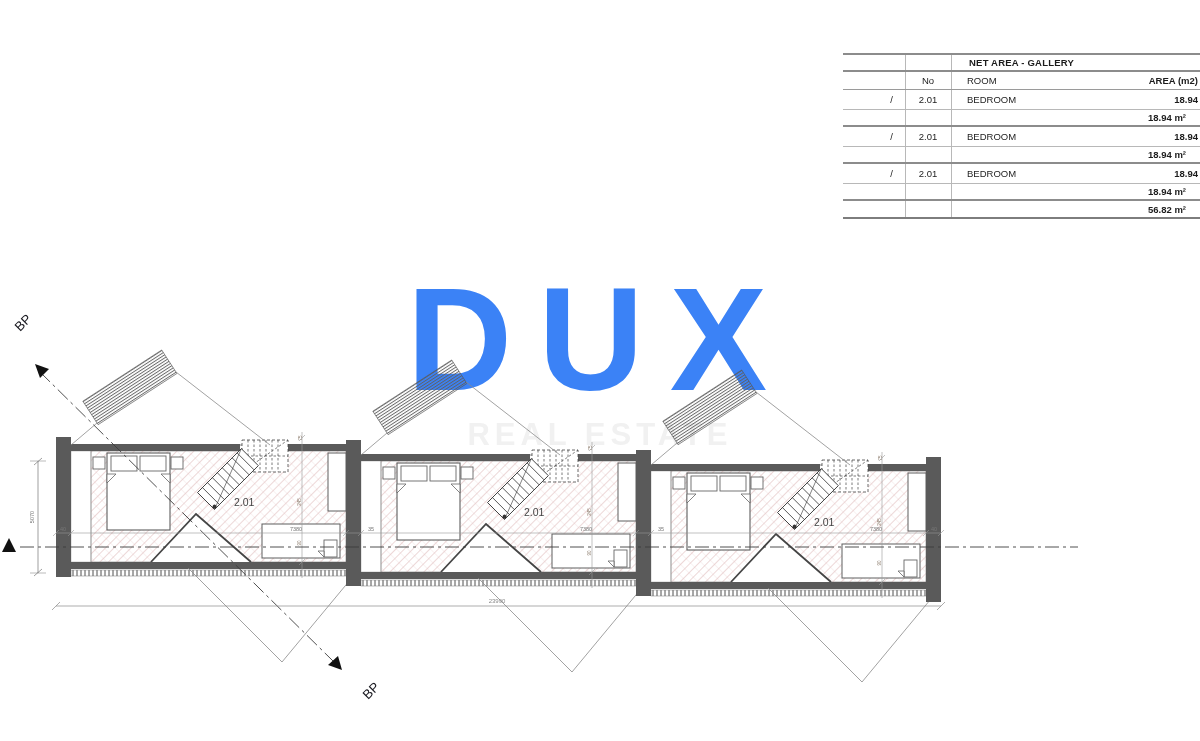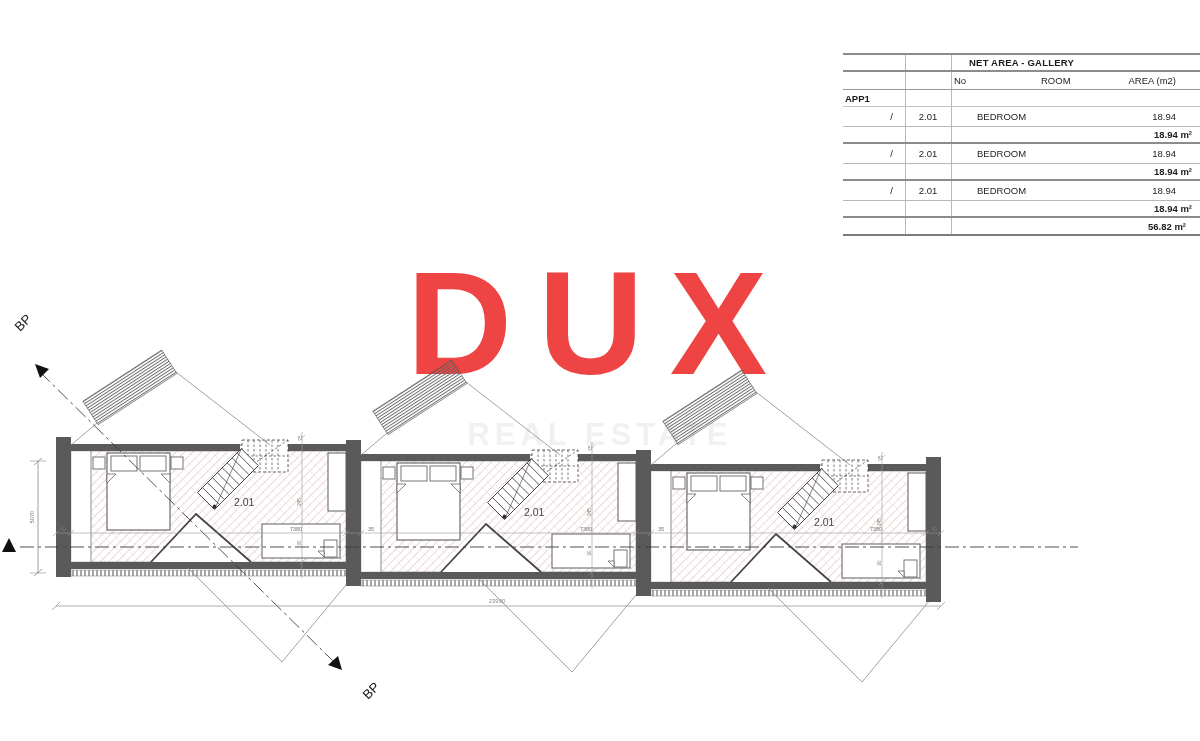--- a/index.html
+++ b/index.html
@@ -1,43 +1,43 @@
 <!DOCTYPE html>
 <html><head>
 <meta charset="utf-8">
 <style>
   html,body{margin:0;padding:0;background:#fff;}
   .canvas{position:relative;width:1200px;height:741px;background:#fff;overflow:hidden;
           font-family:"Liberation Sans",sans-serif;color:#1c1c1c;}
   
-  .wm1{position:absolute;left:400px;top:268px;width:400px;text-align:center;
+  .wm1{position:absolute;left:400px;top:284px;width:400px;text-align:center;
        font-size:146px;font-weight:bold;letter-spacing:26px;line-height:112px;
-       color:#ef4444;white-space:nowrap;}
+       color:#3b82f6;white-space:nowrap;}
   .wm2{position:absolute;left:450px;top:417px;width:300px;text-align:center;
        font-size:31px;font-weight:600;letter-spacing:5px;color:#f1f1f1;white-space:nowrap;}
   
   .plan{position:absolute;left:0;top:0;}
   
   .area-table{position:absolute;left:843px;top:6px;width:357px;font-size:9.5px;
               border-top:2px solid #8c8c8c;margin-top:47px;}
   .area-table .vsep{position:absolute;top:0;bottom:0;width:1px;background:#b8b8b8;}
   .tr{position:relative;display:flex;align-items:center;box-sizing:border-box;}
   .tr.title{height:17px;justify-content:center;font-weight:bold;letter-spacing:.2px;
             border-bottom:2px solid #8c8c8c;}
-  .tr.head{height:18px;border-bottom:1.5px solid #9a9a9a;gap:32px;}
+  .tr.head{height:18px;border-bottom:1.5px solid #9a9a9a;}
   .tr.app{height:17px;font-weight:bold;border-bottom:1px solid #c4c4c4;padding-left:2px;}
   .tr.data{height:20px;border-bottom:1px solid #b8b8b8;}
-  .tr.sub{height:17px;font-weight:bold;justify-content:flex-end;padding-right:8px;
+  .tr.sub{height:17px;font-weight:bold;justify-content:flex-end;padding-right:14px;
           border-bottom:2px solid #8c8c8c;}
   .tr.total{height:18px;font-weight:bold;justify-content:flex-end;padding-right:14px;
             border-bottom:2px solid #7d7d7d;}
   .c1{width:62px;box-sizing:border-box;text-align:right;padding-right:12px;}
   .c2{width:46px;text-align:center;}
-  .c3{flex:1 1 auto;padding-left:26px;text-align:left;}
-  .c4{width:95px;text-align:right;padding-right:24px;box-sizing:border-box;}
+  .c3{flex:1 1 auto;padding-left:16px;text-align:left;}
+  .c4{width:95px;text-align:right;padding-right:2px;box-sizing:border-box;font-weight:bold;}
   text{font-family:"Liberation Sans",sans-serif;}
 </style>
 </head>
 <body>
 
 <div class="canvas">
 
   <div class="wm1">DUX</div>
   <div class="wm2">REAL ESTATE</div>
 
@@ -204,21 +204,20 @@
 
     <div class="tr title">NET AREA - GALLERY</div>
 
     <div class="tr head">
       <div class="c1"></div>
       <div class="c2">No</div>
       <div class="c3">ROOM</div>
       <div class="c4">AREA (m2)</div>
     </div>
 
-    <div class="tr app">APP1</div>
     <div class="tr data">
       <div class="c1">/</div>
       <div class="c2">2.01</div>
       <div class="c3">BEDROOM</div>
       <div class="c4">18.94</div>
     </div>
     <div class="tr sub">18.94 m²</div>
 
     <div class="tr data">
       <div class="c1">/</div>

